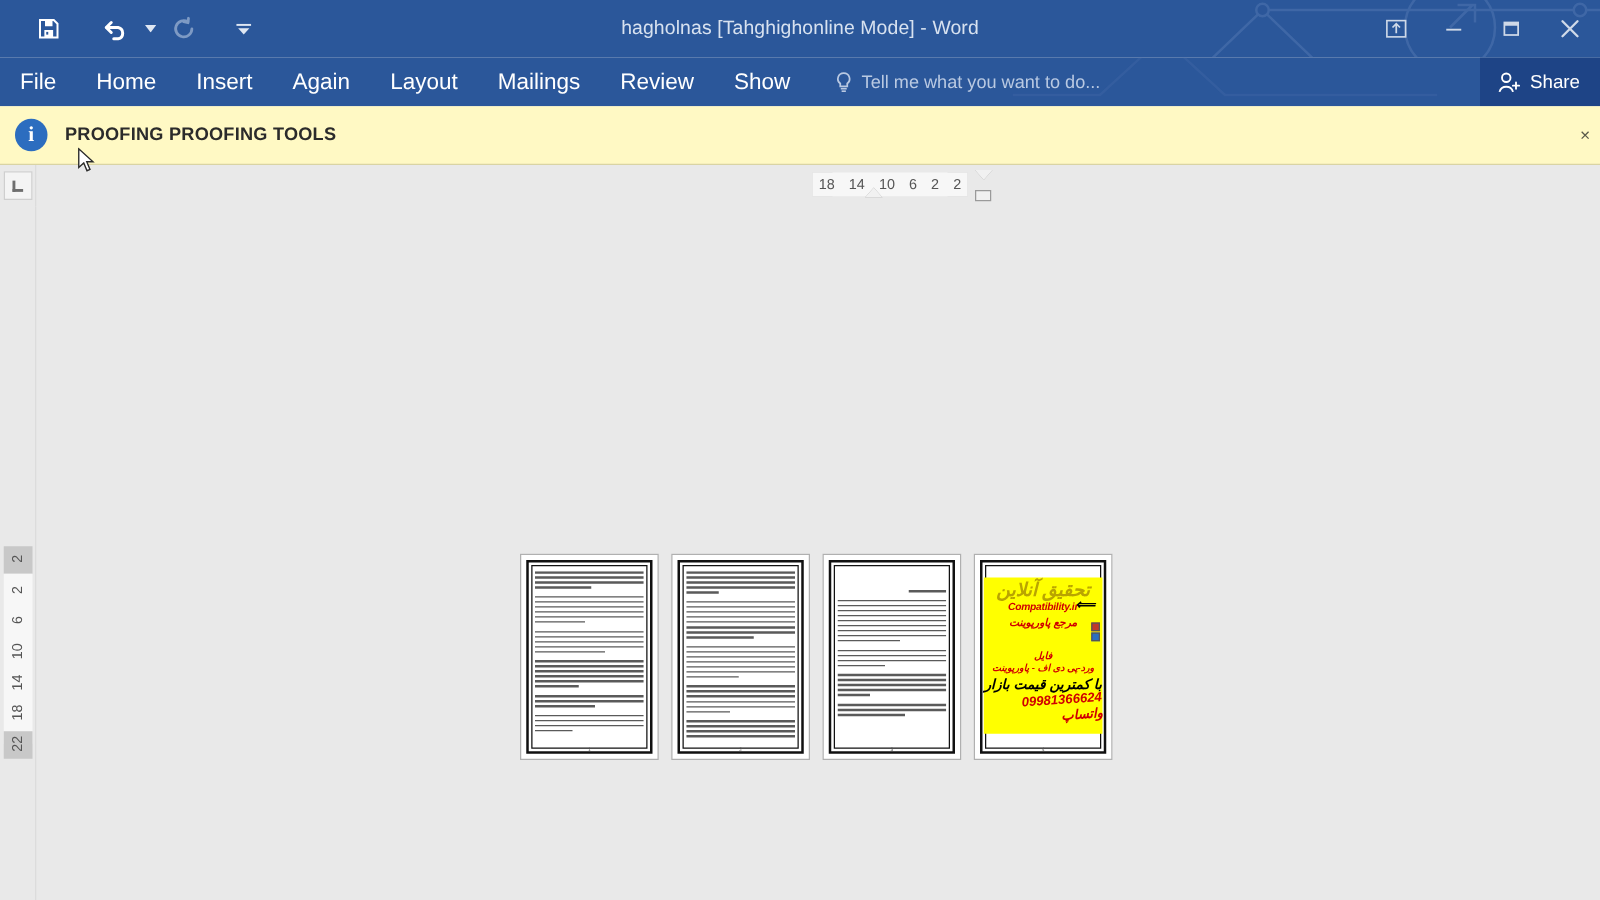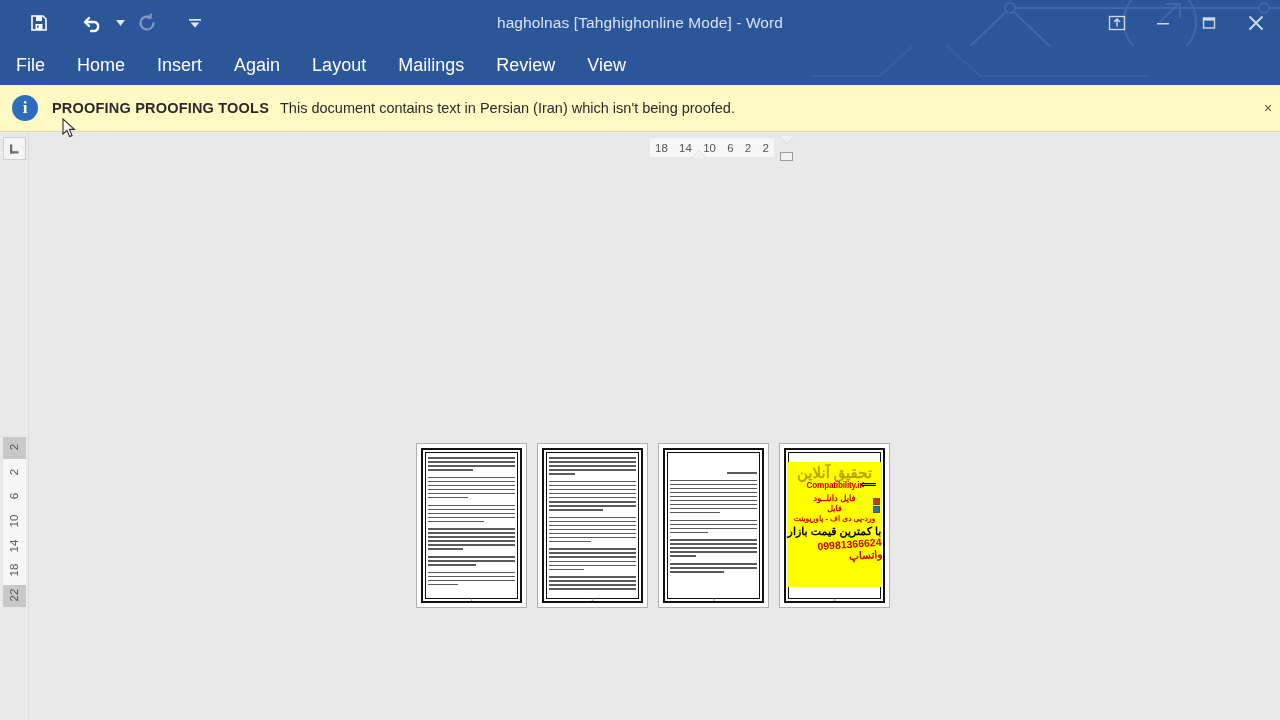--- a/index.html
+++ b/index.html
@@ -287,20 +287,21 @@
   
   .ad-box {
     position: absolute;
     left: 7px; right: 7px; top: 18px;
     height: 125px;
     background: #ffff00;
     display: flex; flex-direction: column;
     align-items: center;
     padding-top: 5px;
     direction: rtl;
+    font-style: italic;
   }
   .ad-logo {
     font-family: "Liberation Serif", serif;
     font-size: 15px;
     font-weight: bold;
     color: #b9a400;
     line-height: 13px;
     text-align: center;
     width: 94%;
   }
@@ -322,21 +323,21 @@
   }
   .ad-chips {
     position: absolute;
     right: 2px; top: 36px;
     display: flex; flex-direction: column; gap: 1px;
   }
   .chip { width: 7px; height: 7px; border: 1px solid #555; }
   .chip.w { background: #c0392b; }
   .chip.p { background: #2a6fc0; }
   .ad-l1 { margin-top: 3px; font-size: 8.5px; font-weight: bold; color: #d00000; }
-  .ad-l2 { margin-top: 1px; font-size: 8px;  font-weight: bold; color: #d00000; text-align: right; }
+  .ad-l2 { margin-top: 17px; font-size: 8px;  font-weight: bold; color: #d00000; text-align: right; }
   .ad-l3 { margin-top: 1px; font-size: 7.6px; font-weight: bold; color: #d00000; }
   .ad-l4 { margin-top: 2px; font-size: 11px;  font-weight: bold; color: #000; }
   .ad-l5 {
     margin-top: 1px; font-size: 10.5px; font-weight: bold; color: #d00000;
     transform: rotate(-4deg);
   }
 
   
   .cursor {
     position: absolute;
@@ -436,29 +437,44 @@
     </g>
   </svg>
 
   <div class="tab">File</div>
   <div class="tab">Home</div>
   <div class="tab">Insert</div>
   <div class="tab">Again</div>
   <div class="tab">Layout</div>
   <div class="tab">Mailings</div>
   <div class="tab">Review</div>
-  <div class="tab">View</div>
-
-
+  <div class="tab">Show</div>
+
+  <div class="tellme">
+    <svg width="14" height="18" viewBox="0 0 14 18">
+      <path d="M7 1.5 a4.6 4.6 0 0 1 2.8 8.3 v2.2 H4.2 v-2.2 A4.6 4.6 0 0 1 7 1.5z" fill="none" stroke="#b9c9e2" stroke-width="1.4"></path>
+      <rect x="4.6" y="13.3" width="4.8" height="1.3" fill="#b9c9e2"></rect>
+      <rect x="5.3" y="15.3" width="3.4" height="1.3" fill="#b9c9e2"></rect>
+    </svg>
+    <span>Tell me what you want to do...</span>
+  </div>
+
+  <div class="share">
+    <svg width="19" height="18" viewBox="0 0 19 18">
+      <circle cx="7" cy="5.2" r="3.4" fill="none" stroke="#fff" stroke-width="1.5"></circle>
+      <path d="M1.6 16.5 a5.6 5.6 0 0 1 10.8 0" fill="none" stroke="#fff" stroke-width="1.5"></path>
+      <path d="M14.8 9 v5 M12.3 11.5 h5" stroke="#fff" stroke-width="1.5" stroke-linecap="round"></path>
+    </svg>
+    <span>Share</span>
+  </div>
 </div>
 
 <div class="msgbar">
   <div class="msg-info">i</div>
   <div class="msg-strong">PROOFING PROOFING TOOLS</div>
-  <div class="msg-text">This document contains text in Persian (Iran) which isn't being proofed.</div>
   <div class="msg-close">×</div>
 </div>
 
 <div class="h-ruler-row">
   <div class="tabsel">
     <div class="tabsel-box">
       <svg width="11" height="11" viewBox="0 0 11 11">
         <rect x="1" y="0.5" width="2.3" height="9" fill="#6e6e6e"></rect>
         <rect x="1" y="7.2" width="8.5" height="2.3" fill="#6e6e6e"></rect>
       </svg>
@@ -633,21 +649,21 @@
         <div class="ad-box">
           <div class="ad-logo">تحقیق آنلاین</div>
           <div class="ad-url">
             <span>Compatibility.ir</span>
             <span class="ad-arrow">⟸</span>
           </div>
           <div class="ad-chips">
             <div class="chip w"></div>
             <div class="chip p"></div>
           </div>
-          <div class="ad-l1">فایل دانلــود</div>
+          <div class="ad-l1">مرجع پاورپوینت</div>
           <div class="ad-l2">فایل</div>
           <div class="ad-l3">ورد-پی دی اف - پاورپوینت</div>
           <div class="ad-l4">با کمترین قیمت بازار</div>
           <div class="ad-l5">09981366624 واتساپ</div>
         </div>
         <div class="page-num">4</div>
       </div>
 
     </div>
   </div>

